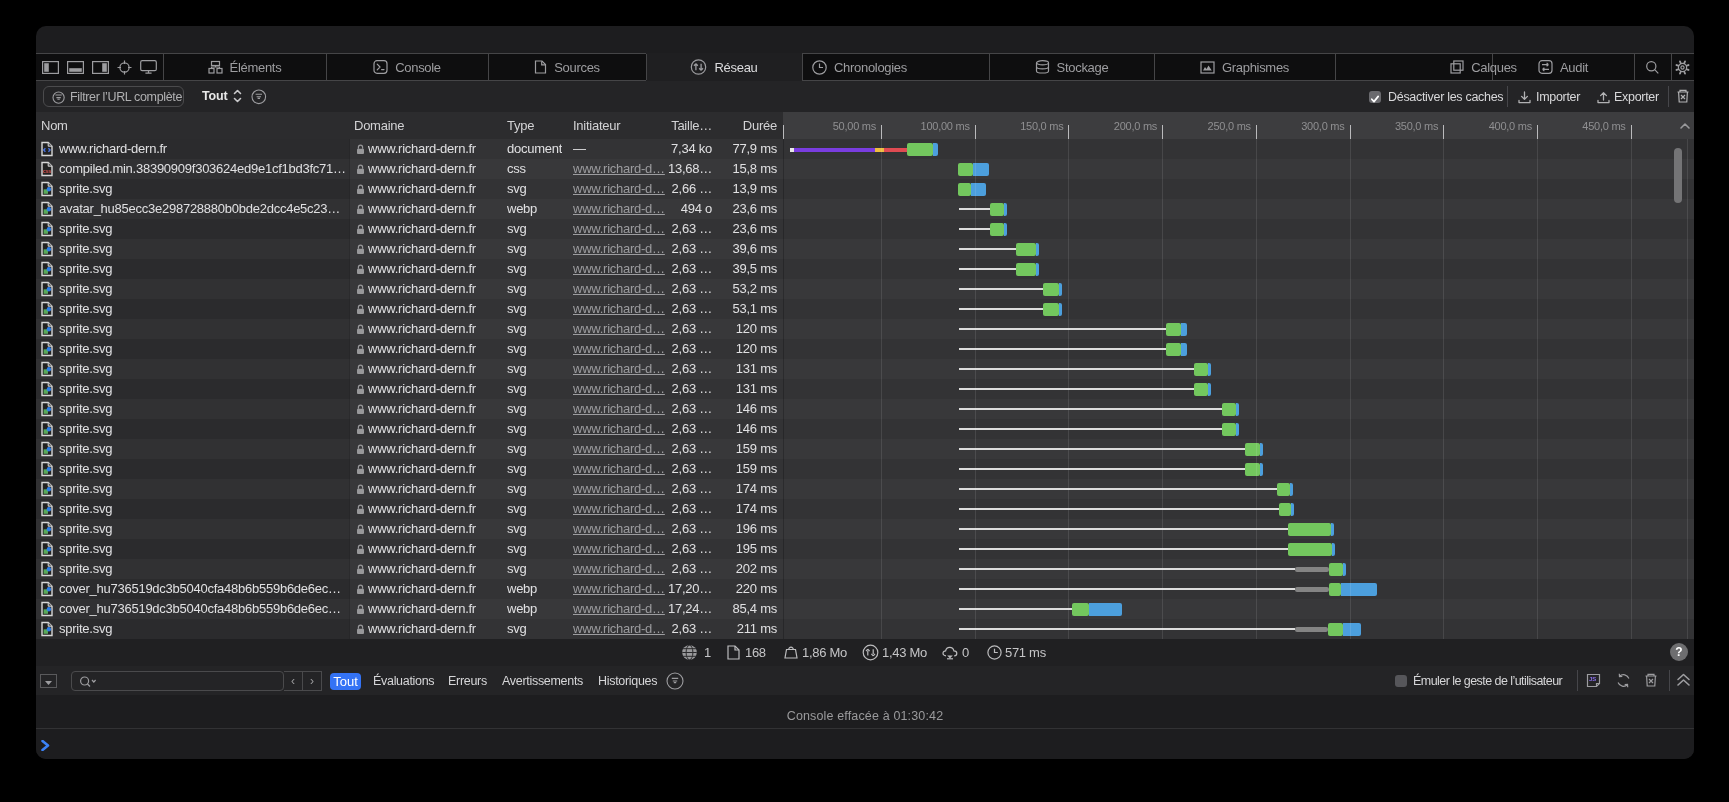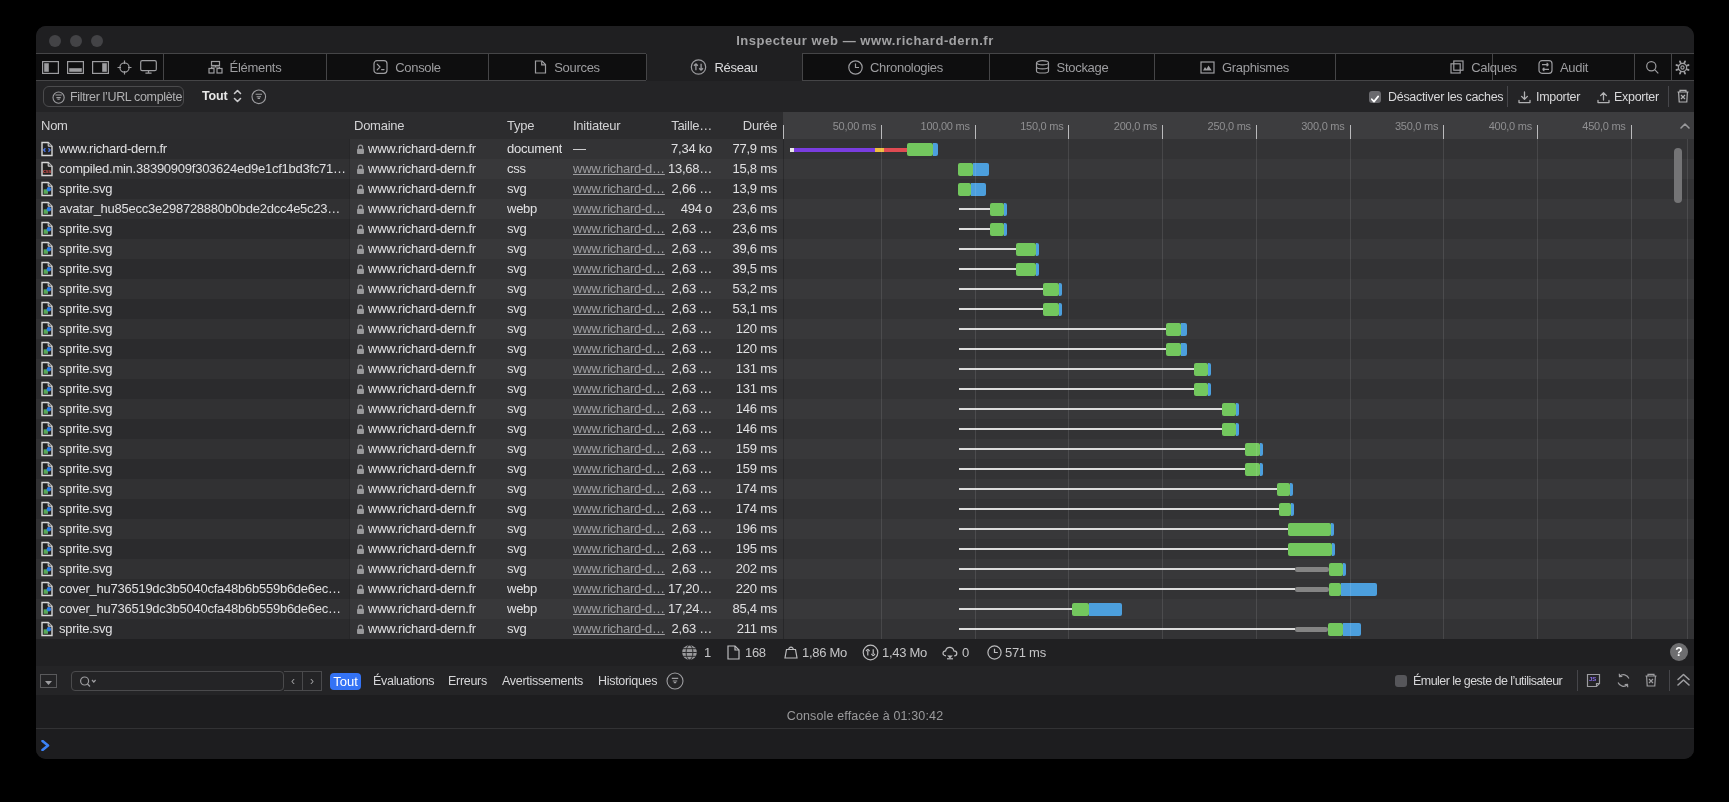--- a/index.html
+++ b/index.html
@@ -57,26 +57,20 @@
   .clbl { top:7px; font-size:12.5px; letter-spacing:-0.3px; color:#d6d6d8; line-height:17px; }
   
   #cmsg { left:0; top:669px; width:1658px; height:34px; background:#1d1d1f;
     border-bottom:1px solid #323234; text-align:center; color:#9a9a9c; font-size:12.5px; letter-spacing:0.15px;
     line-height:42px; }
   #cprompt { left:0; top:704px; width:1658px; height:29px; background:#1d1d1f; }
 </style>
 </head>
 <body>
 <div id="win">
-  <div class="abs" id="titlebar">
-    <div class="abs tl" style="left:13px"></div>
-    <div class="abs tl" style="left:34px"></div>
-    <div class="abs tl" style="left:55px"></div>
-    <div class="abs" id="title">Inspecteur web — www.richard-dern.fr</div>
-  </div>
   <div class="abs" id="tabbar">
       <div class="abs" style="left: 610px; top: -1px; width: 156px; height: 28px; background: rgb(31, 31, 33);"></div>
       <div class="abs tabdiv" style="left: 127px;"></div>
       <div class="abs tabdiv" style="left: 290px;"></div>
       <div class="abs tabdiv" style="left: 452px;"></div>
       <div class="abs tabdiv" style="left: 610px;"></div>
       <div class="abs tabdiv" style="left: 766px;"></div>
       <div class="abs tabdiv" style="left: 953px;"></div>
       <div class="abs tabdiv" style="left: 1118px;"></div>
       <div class="abs tabdiv" style="left: 1299px;"></div>
@@ -130,21 +124,21 @@
         <span>Sources</span>
       </div>
       <div class="abs tab sel" style="left: 610px; width: 156px;">
         <svg width="17" height="16" viewBox="0 0 17 16">
           <circle cx="8.5" cy="8" r="7.2" stroke="#9d9da0" fill="none" stroke-width="1.2"></circle>
           <path d="M5.9 5.2 L5.9 11.3 M5.9 4.6 L4 6.7 M5.9 4.6 L7.8 6.7" stroke="#9d9da0" fill="none" stroke-width="1.3"></path>
           <path d="M11.1 10.8 L11.1 4.7 M11.1 11.4 L9.2 9.3 M11.1 11.4 L13 9.3" stroke="#9d9da0" fill="none" stroke-width="1.3"></path>
         </svg>
         <span>Réseau</span>
       </div>
-      <div class="abs tab" style="left: 766px; width: 187px; text-align: center;">
+      <div class="abs tab" style="left: 730px; width: 187px; text-align: center;">
         <svg width="15" height="15" viewBox="0 0 15 15">
           <circle cx="7.5" cy="7.5" r="6.7" stroke="#9d9da0" fill="none" stroke-width="1.2"></circle>
           <path d="M7.5 3.6 V7.5 H11" stroke="#9d9da0" fill="none" stroke-width="1.2"></path>
         </svg>
         <span>Chronologies</span>
       </div>
       <div class="abs tab" style="left: 953px; width: 165px;">
         <svg width="15" height="14" viewBox="0 0 15 14">
           <ellipse cx="7.5" cy="2.8" rx="6" ry="2.1" stroke="#9d9da0" fill="none" stroke-width="1.2"></ellipse>
           <path d="M1.5 2.8 V6.8 M13.5 2.8 V6.8 M1.5 6.8 C1.5 8 4.2 8.9 7.5 8.9 C10.8 8.9 13.5 8 13.5 6.8" stroke="#9d9da0" fill="none" stroke-width="1.2"></path>

